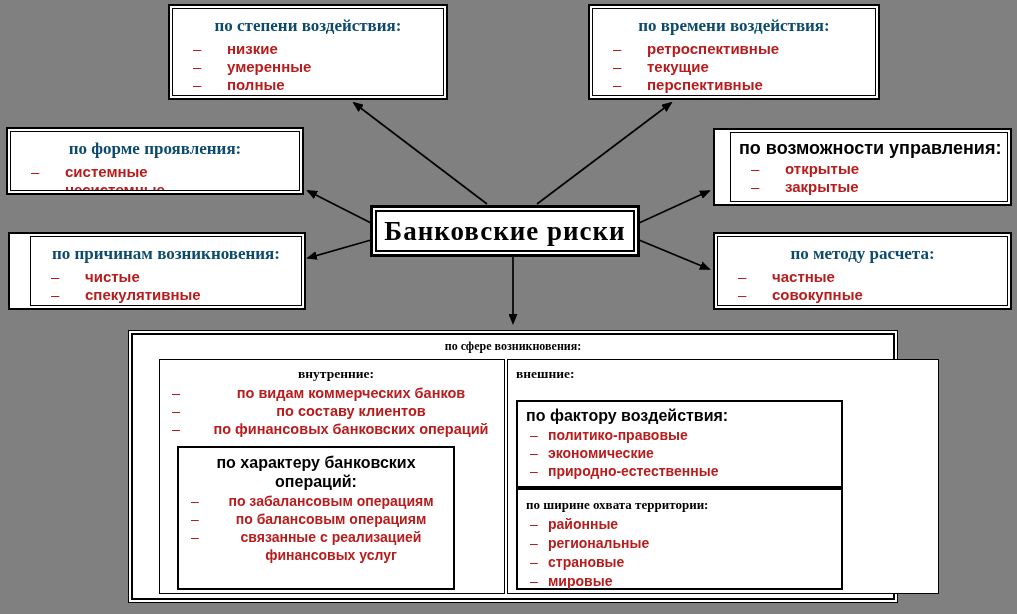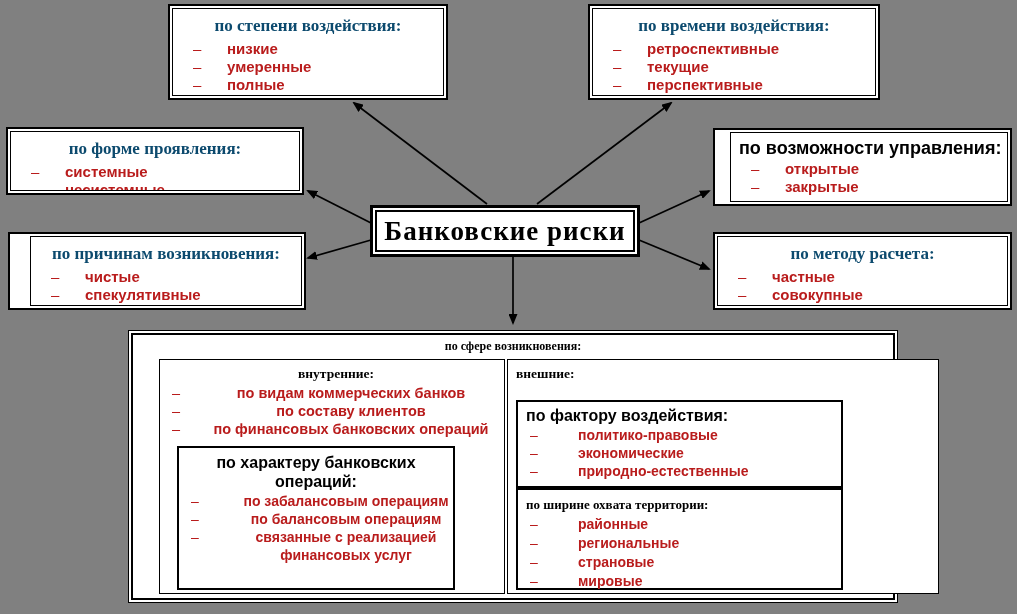--- a/index.html
+++ b/index.html
@@ -83,21 +83,21 @@
     position:absolute;background:#fff;border:2px solid #000;
   }
   .nested-title-sans{
     font-weight:bold;font-size:16px;line-height:19px;
     margin:5px 8px 1px 8px;color:#000;
   }
   .nested-title-serif{
     font-family:"Liberation Serif",serif;
     font-weight:bold;font-size:13px;margin:7px 8px 2px 8px;color:#000;
   }
-  .nested .li{font-size:14px;line-height:18px;padding-left:60px;}
+  .nested .li{font-size:14px;line-height:18px;padding-left:30px;}
   .nested .li::before{left:12px;}
   .territory .li{line-height:19px;}
 </style>
 </head>
 <body>
 
 <div class="stage">
 
   <svg class="arrows" viewBox="0 0 1017 614">
     <defs>

